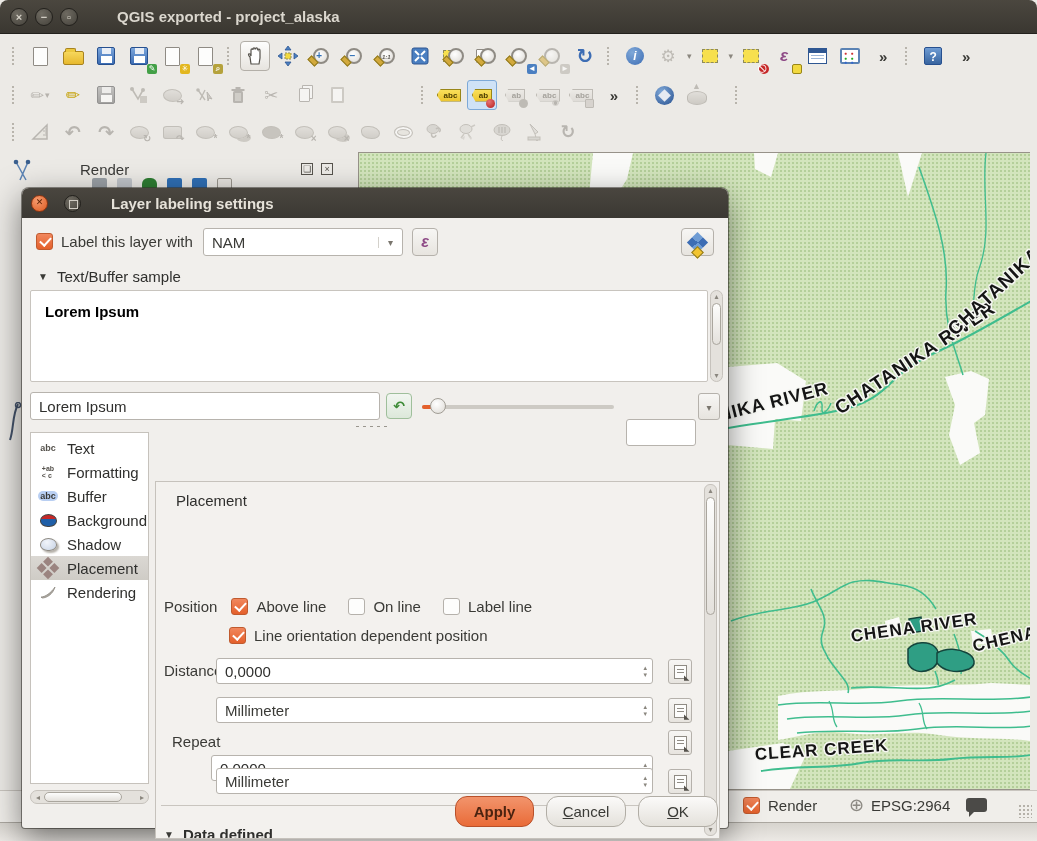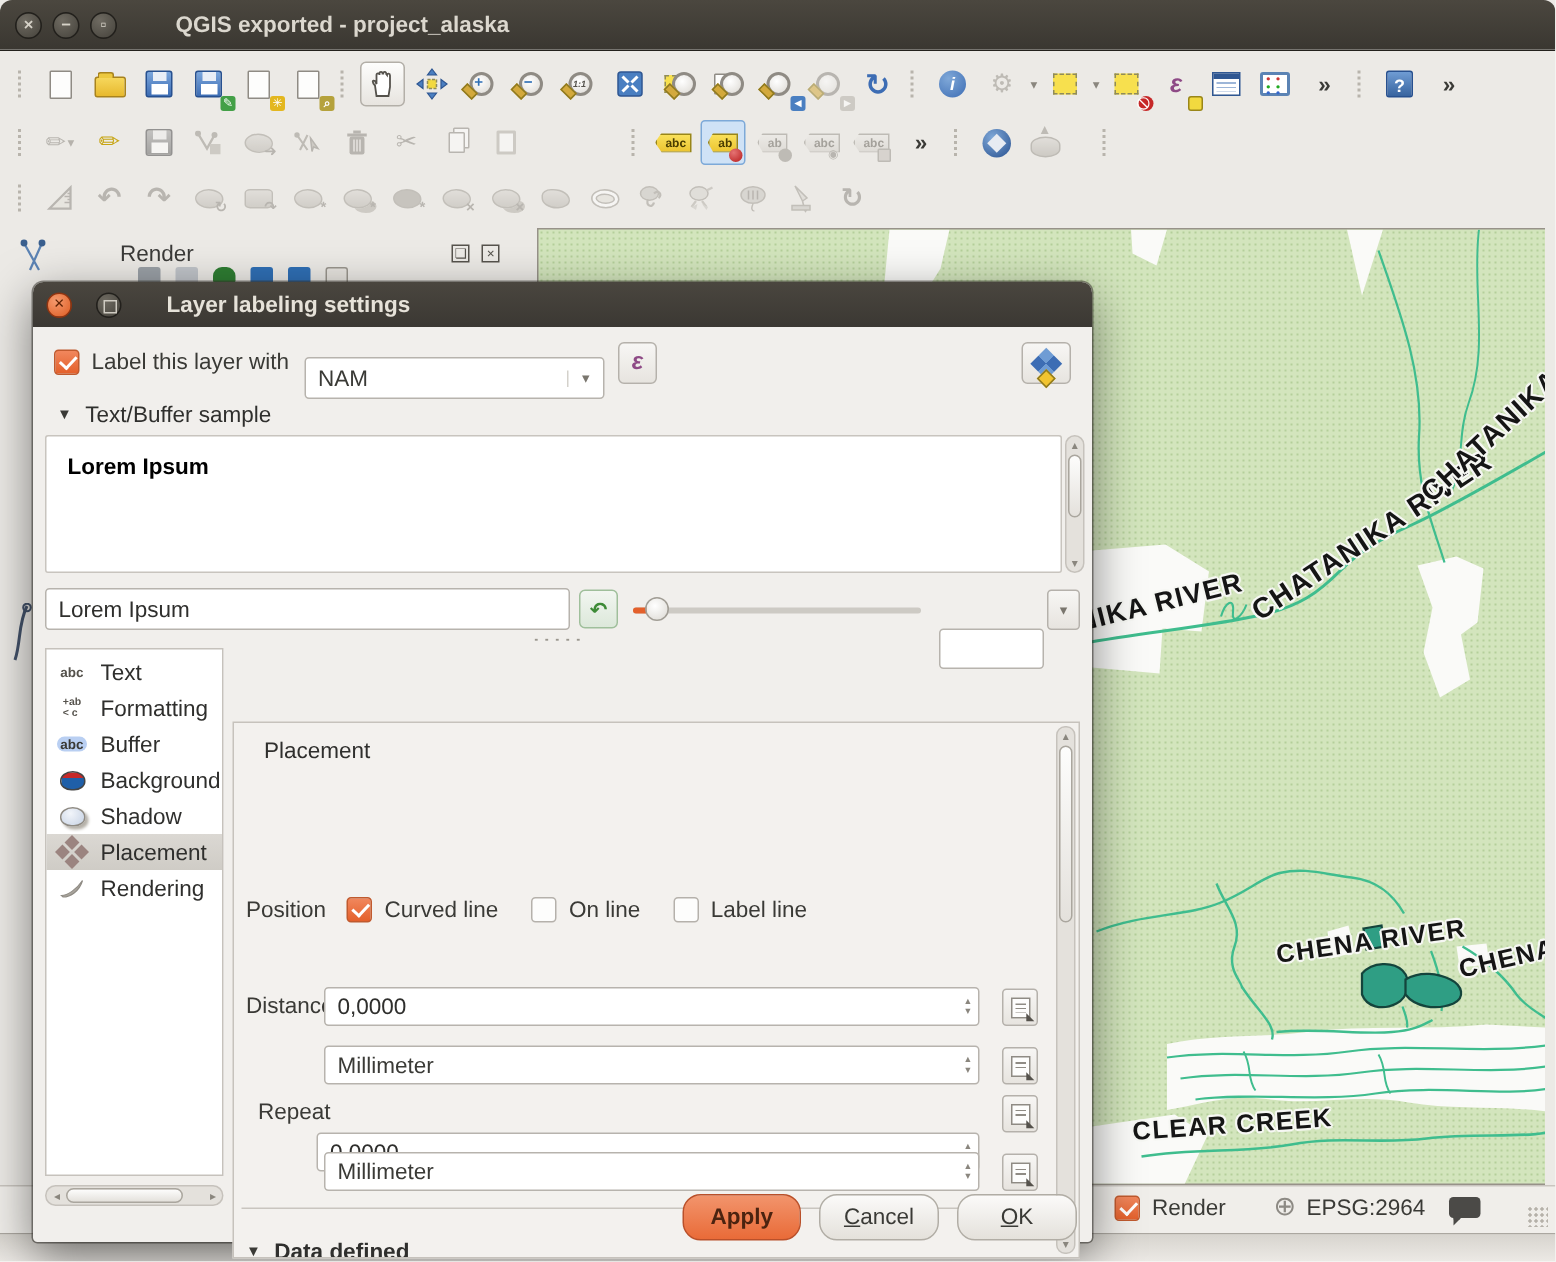--- a/index.html
+++ b/index.html
@@ -509,21 +509,21 @@
   <div class="dialog">
     <div class="dtitle">
       <span class="dbtn-close"></span>
       <span class="dbtn-max"></span>
       <span class="txt">Layer labeling settings</span>
     </div>
     <div class="dbody">
 
       <span class="cb checked abs" style="left:14px;top:15px"></span>
       <span class="lbl abs" style="left:39px;top:15px">Label this layer with</span>
-      <div class="combo abs" style="left:181px;top:20px;width:200px;height:28px">
+      <div class="combo abs" style="left:181px;top:10px;width:200px;height:28px">
         <span class="val">NAM</span>
         <span class="arrow">▾</span>
       </div>
       <span class="exprbtn abs" style="left:390px;top:10px">ε</span>
       <span class="auxbtn abs" style="right:14px;top:10px">
           <span class="auxicon"></span>
         </span>
 
       <div class="sect abs" style="left:16px;top:50px">
         <span class="tri">▼</span>
@@ -610,27 +610,31 @@
         <span class="sa" style="right:1px;left:auto;width:10px;top:2px">▸</span>
       </div>
 
       <div class="panel abs" style="left:133px;top:210px;width:565px;height:358px">
         <div class="ptitle abs" style="left:20px;top:10px">Placement</div>
 
 
         <div class="prow" style="left:8px;top:116px">
           <span class="lbl">Position</span>
           <span class="cb checked" style="margin-left:6px"></span>
-          <span class="lbl">Curved line</span>
+          <span class="lbl">Above line</span>
           <span class="cb" style="margin-left:14px"></span>
           <span class="lbl">On line</span>
           <span class="cb" style="margin-left:14px"></span>
           <span class="lbl">Label line</span>
         </div>
 
+        <div class="prow" style="left:73px;top:145px">
+          <span class="cb checked"></span>
+          <span class="lbl">Line orientation dependent position</span>
+        </div>
 
         <span class="lbl abs" style="left:8px;top:180px">Distance</span>
         <div class="spinbox abs" style="left:60px;top:176px;width:437px;height:26px">
           <span>0,0000</span>
           <span class="spins">
               <span>▴</span>
               <span>▾</span>
             </span>
         </div>
         <span class="ddbtn abs" style="left:512px;top:177px">

